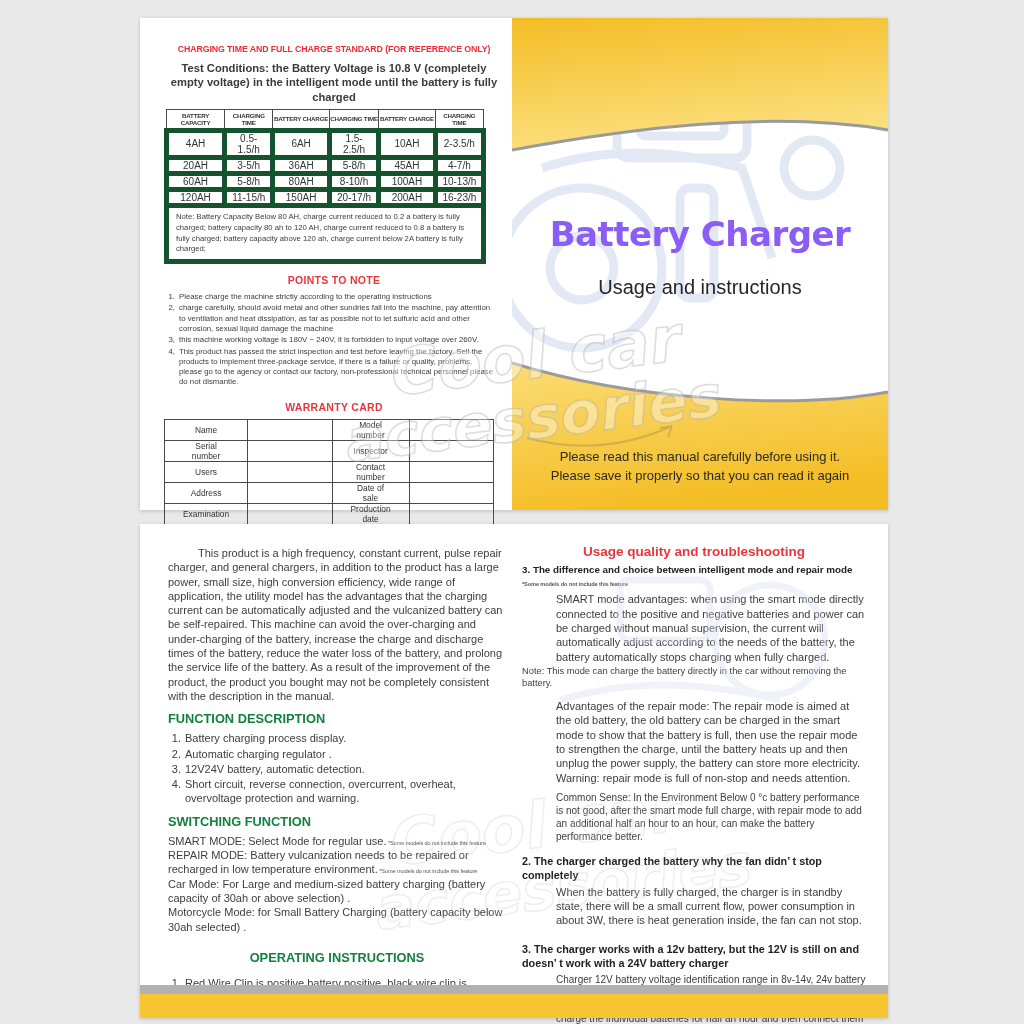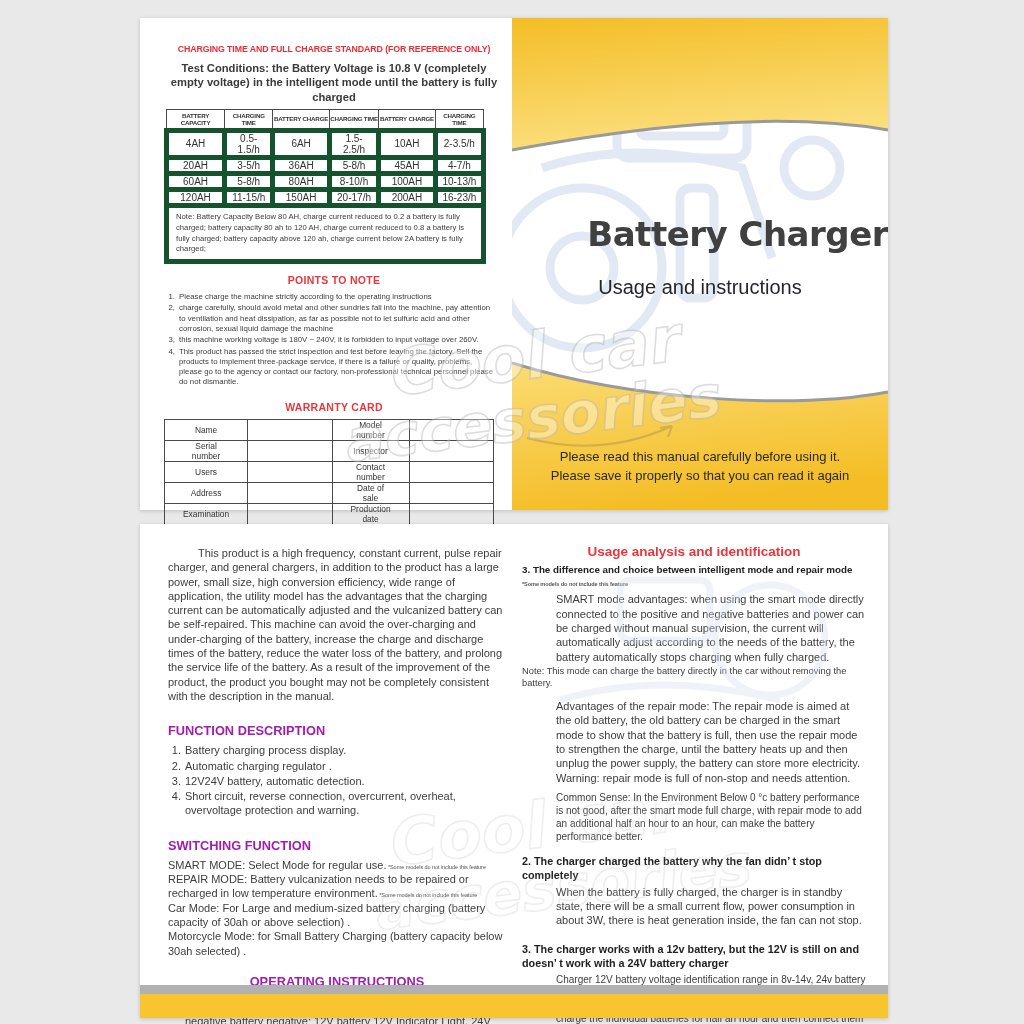--- a/index.html
+++ b/index.html
@@ -29,32 +29,32 @@
   .nli-n { flex:none; text-align:right; margin-right:4px; }
   .small-list .nli { font-size:7.8px; line-height:1.32; color:#3c3c3c; }
   .small-list .nli-n { width:11px; }
   table.wt { border-collapse:collapse; width:330px; }
   .wt td { border:1px solid #4a4a4a; font-size:8.4px; color:#333; height:18px; padding:0 18px; text-align:center; }
   .w-notice { border:1px solid #4a4a4a; margin-top:-1px; width:330px; font-size:8.4px; color:#3c3c3c; line-height:1.4; padding:4px 7px 5px 7px; }
 
   
   .p1-right { position:absolute; left:372px; top:0; width:376px; height:100%; overflow:hidden; }
   .p1-right svg.bands { position:absolute; left:0; top:0; }
-  .bc-title { position:absolute; top:196px; left:0; width:100%; text-align:right;
-              font-family:"DejaVu Sans", sans-serif; font-weight:bold; font-size:34px; color:#404040; letter-spacing:-0.5px; }
+  .bc-title { position:absolute; top:196px; left:0; width:100%; text-align:center;
+              font-family:"DejaVu Sans", sans-serif; font-weight:bold; font-size:34px; color:#8b5cf6; letter-spacing:-0.5px; }
   .bc-sub { position:absolute; top:258px; left:0; width:100%; text-align:center; font-size:20px; color:#25252b; }
   .bc-foot { position:absolute; top:430px; left:30px; width:316px; font-size:13px; color:#2a2a20; line-height:1.45; text-align:center; }
 
   
   .col { position:absolute; top:0; height:100%; }
   .col-l { left:0; width:372px; padding:22px 6px 0 28px; }
   .col-r { left:372px; width:376px; padding:20px 22px 0 10px; }
   .body-t { font-size:11px; color:#3d3d3d; line-height:1.3; }
   .intro { text-indent:30px; }
-  .h2red { color:#a21caf; font-weight:bold; font-size:12.8px; margin:20px 0 5px 0; }
+  .h2red { color:#15803d; font-weight:bold; font-size:12.8px; margin:8px 0 5px 0; }
   .h2red.center { text-align:center; margin-top:16px; }
   .big-list .nli { font-size:11px; line-height:1.3; color:#3d3d3d; }
   .big-list .nli-n { width:13px; }
   .sw-line { font-size:11px; color:#3d3d3d; line-height:1.3; }
   .flag { font-size:5.6px; color:#555; letter-spacing:-0.1px; }
   .ua-title { color:#e8363c; font-weight:bold; font-size:13.5px; text-align:center; margin-bottom:5px; }
   .q-h { font-weight:bold; color:#222; font-size:10.8px; line-height:1.3; margin-top:10px; margin-bottom:3px; }
   .q-h.first { font-size:9.8px; margin-top:0; }
   .q-body { font-size:11px; color:#3d3d3d; line-height:1.3;margin-left:34px; }
   .q-body.sm { font-size:10px; line-height:1.32; }
@@ -269,21 +269,21 @@
     <div class="gap6"></div>
     <div class="numlist big-list">
         <div class="nli">
           <span class="nli-n">1.</span>
           <span class="nli-t">Red Wire Clip is positive battery positive, black wire clip is negative battery negative; 12V battery 12V Indicator Light, 24V battery 24V indicator light.</span>
         </div>
       </div>
   </div>
 
   <div class="col col-r">
-    <div class="ua-title">Usage analysis and identification</div>
+    <div class="ua-title">Usage quality and troubleshooting</div>
 
     <div class="q-h first">
       <span>3. The difference and choice between intelligent mode and repair mode</span>
       <span class="flag">*Some models do not include this feature</span>
     </div>
     <div class="q-body">SMART mode advantages: when using the smart mode directly connected to the positive and negative batteries and power can be charged without manual supervision, the current will automatically adjust according to the needs of the battery, the battery automatically stops charging when fully charged.</div>
     <div class="q-note">Note: This mode can charge the battery directly in the car without removing the battery.</div>
 
     <div class="gap10"></div>
     <div class="q-body">Advantages of the repair mode: The repair mode is aimed at the old battery, the old battery can be charged in the smart mode to show that the battery is full, then use the repair mode to strengthen the charge, until the battery heats up and then unplug the power supply, the battery can store more electricity. Warning: repair mode is full of non-stop and needs attention.</div>

